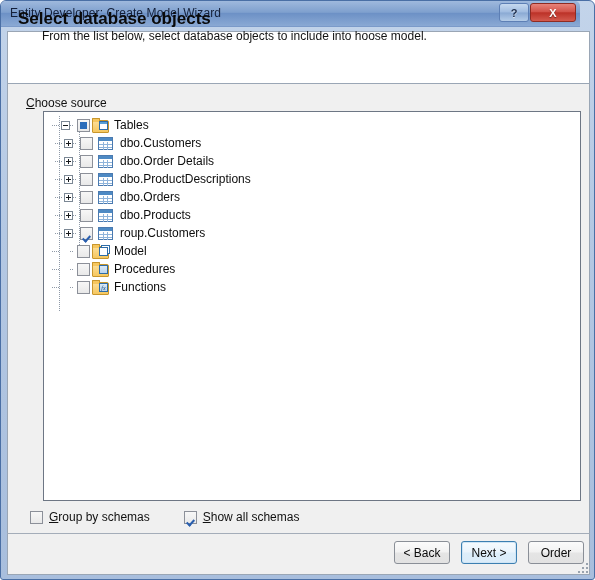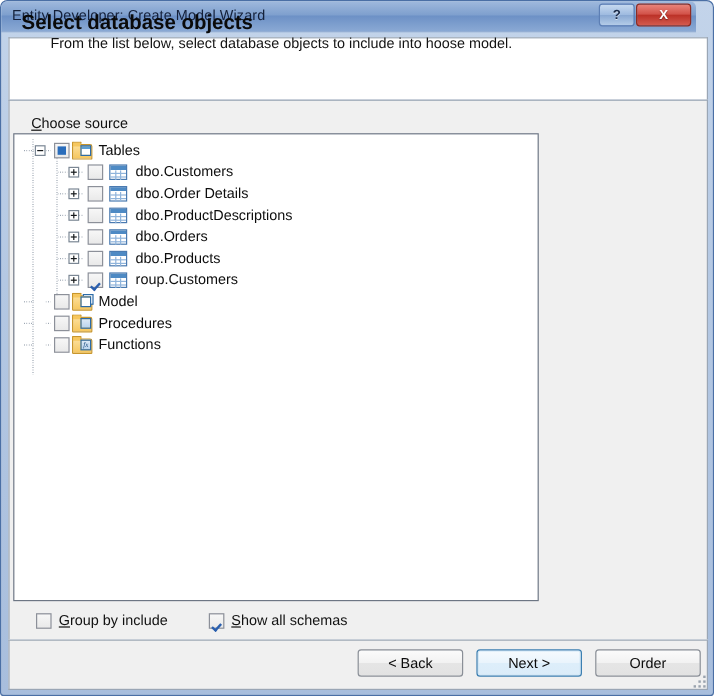--- a/index.html
+++ b/index.html
@@ -130,42 +130,42 @@
     left: 25px;
     top: 95px;
     font-size: 12px;
     color: #111111;
   }
   .mnem { text-decoration: underline; }
 
   
   .treebox {
     position: absolute;
-    left: 10px;
+    left: 42px;
     top: 110px;
-    width: 438px;
+    width: 538px;
     height: 390px;
     box-sizing: border-box;
     background: #ffffff;
     border: 1px solid #6d7684;
     overflow: hidden;
   }
   .tree {
     position: relative;
     padding: 4px 0 0 0;
   }
   .tnode {
     position: relative;
     height: 18px;
     display: flex;
     align-items: center;
     white-space: nowrap;
   }
   .tnode.level0 { padding-left: 8px; }
-  .tnode.level1 { padding-left: 36px; }
+  .tnode.level1 { padding-left: 11px; }
 
   
   .guide-vert {
     position: absolute;
     left: 15px;
     top: 4px;
     width: 1px;
     height: 196px;
     background-image: linear-gradient(to bottom, #8f9aa8 1px, transparent 1px);
     background-size: 1px 2px;
@@ -367,21 +367,21 @@
     border-top: 1px solid #a4adb9;
   }
   .btnrow {
     position: absolute;
     right: 10px;
     top: 540px;
     display: flex;
     gap: 11px;
   }
   .btn {
-    width: 88px;
+    width: 56px;
     height: 23px;
     box-sizing: border-box;
     border: 1px solid #8a8f97;
     border-radius: 3px;
     background: linear-gradient(to bottom, #fbfbfb 0%, #f2f2f2 48%, #e5e5e5 52%, #e2e2e2 100%);
     font-family: "Liberation Sans", sans-serif;
     font-size: 12px;
     color: #0b0b0b;
     display: flex;
     align-items: center;
@@ -524,21 +524,21 @@
             <span class="badge funcs">fx</span>
           </span>
           <span class="tlabel">Functions</span>
         </div>
       </div>
   </div>
 
   <div class="optrow" id="options-row">
       <div class="opt">
         <span class="cbox"></span>
-        <span class="olabel"><span class="mnem">G</span><span>roup by include</span></span>
+        <span class="olabel"><span class="mnem">G</span><span>roup by schemas</span></span>
       </div>
       <div class="opt">
         <span class="cbox checked"></span>
         <span class="olabel"><span class="mnem">S</span><span>how all schemas</span></span>
       </div>
     </div>
 
   <div class="footer-panel"></div>
   <div class="btnrow" id="button-row">
       <div class="btn">&lt; Back</div>

